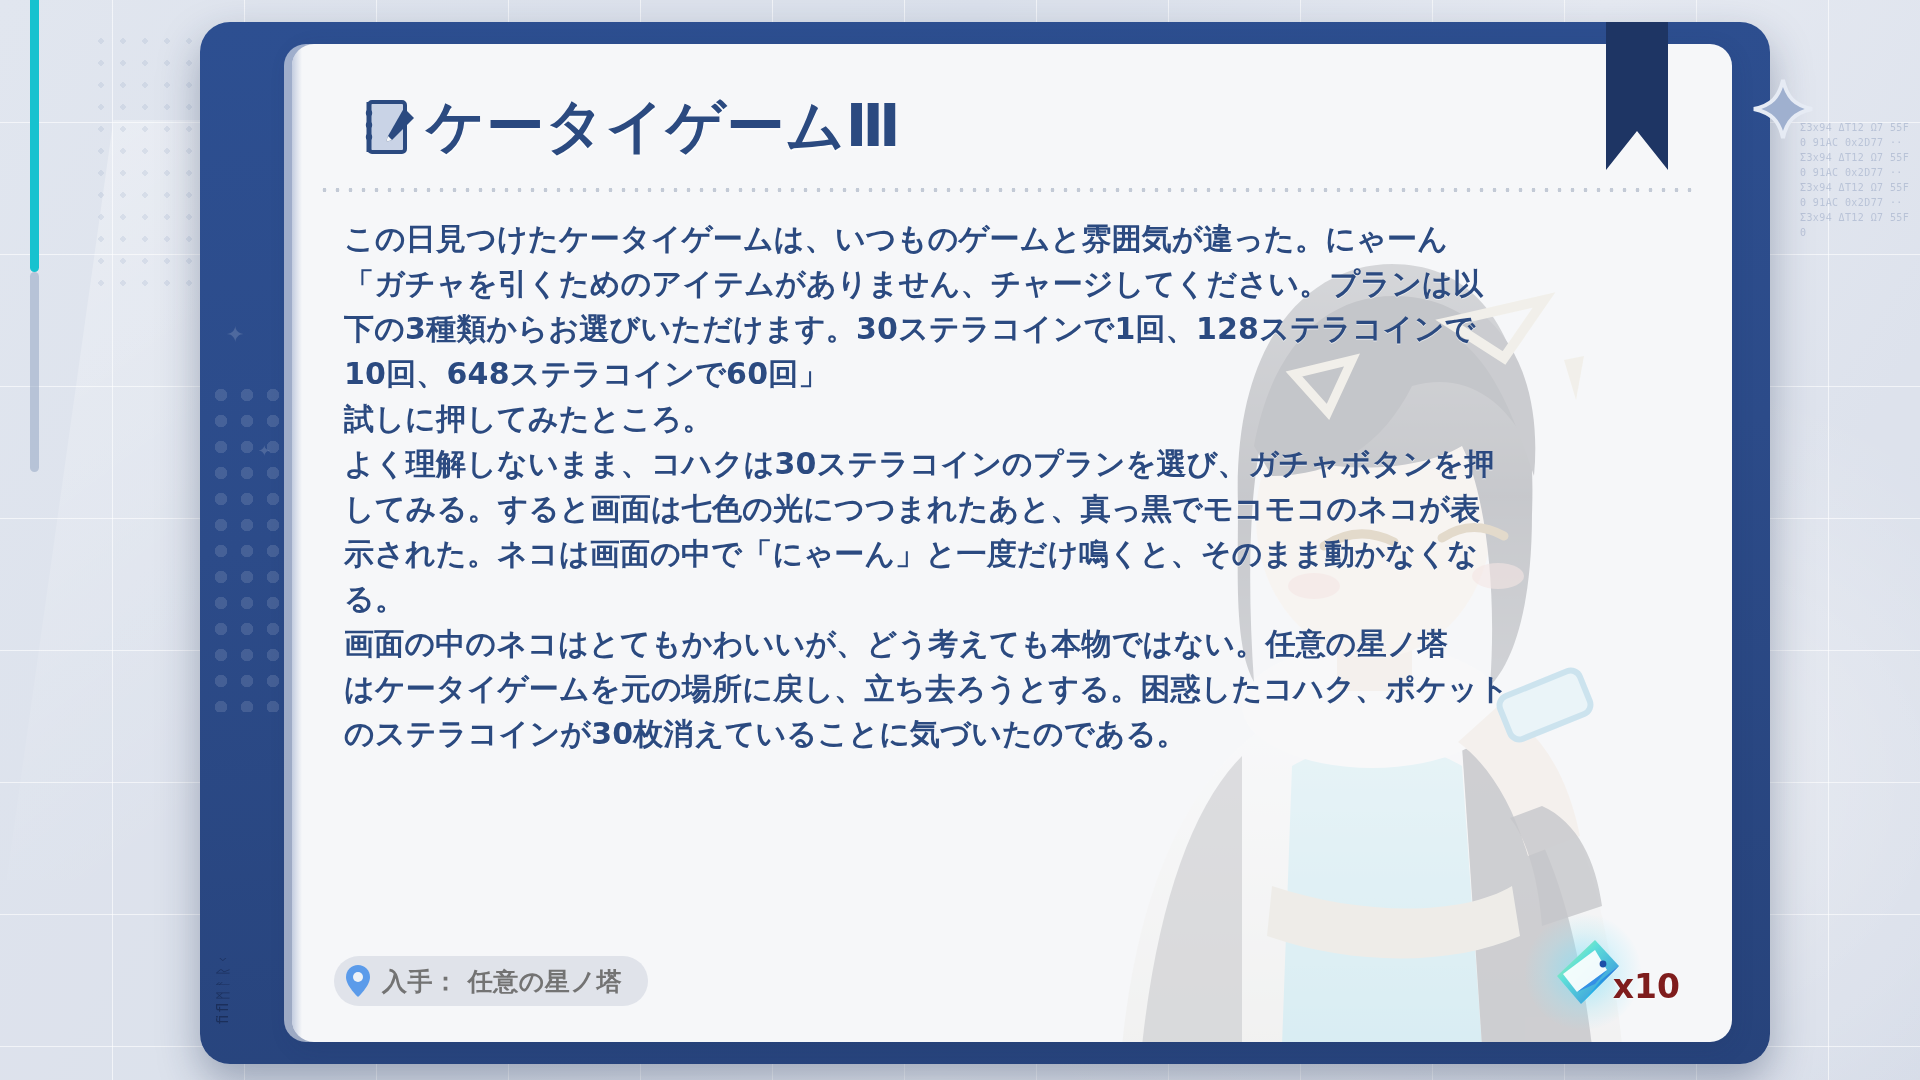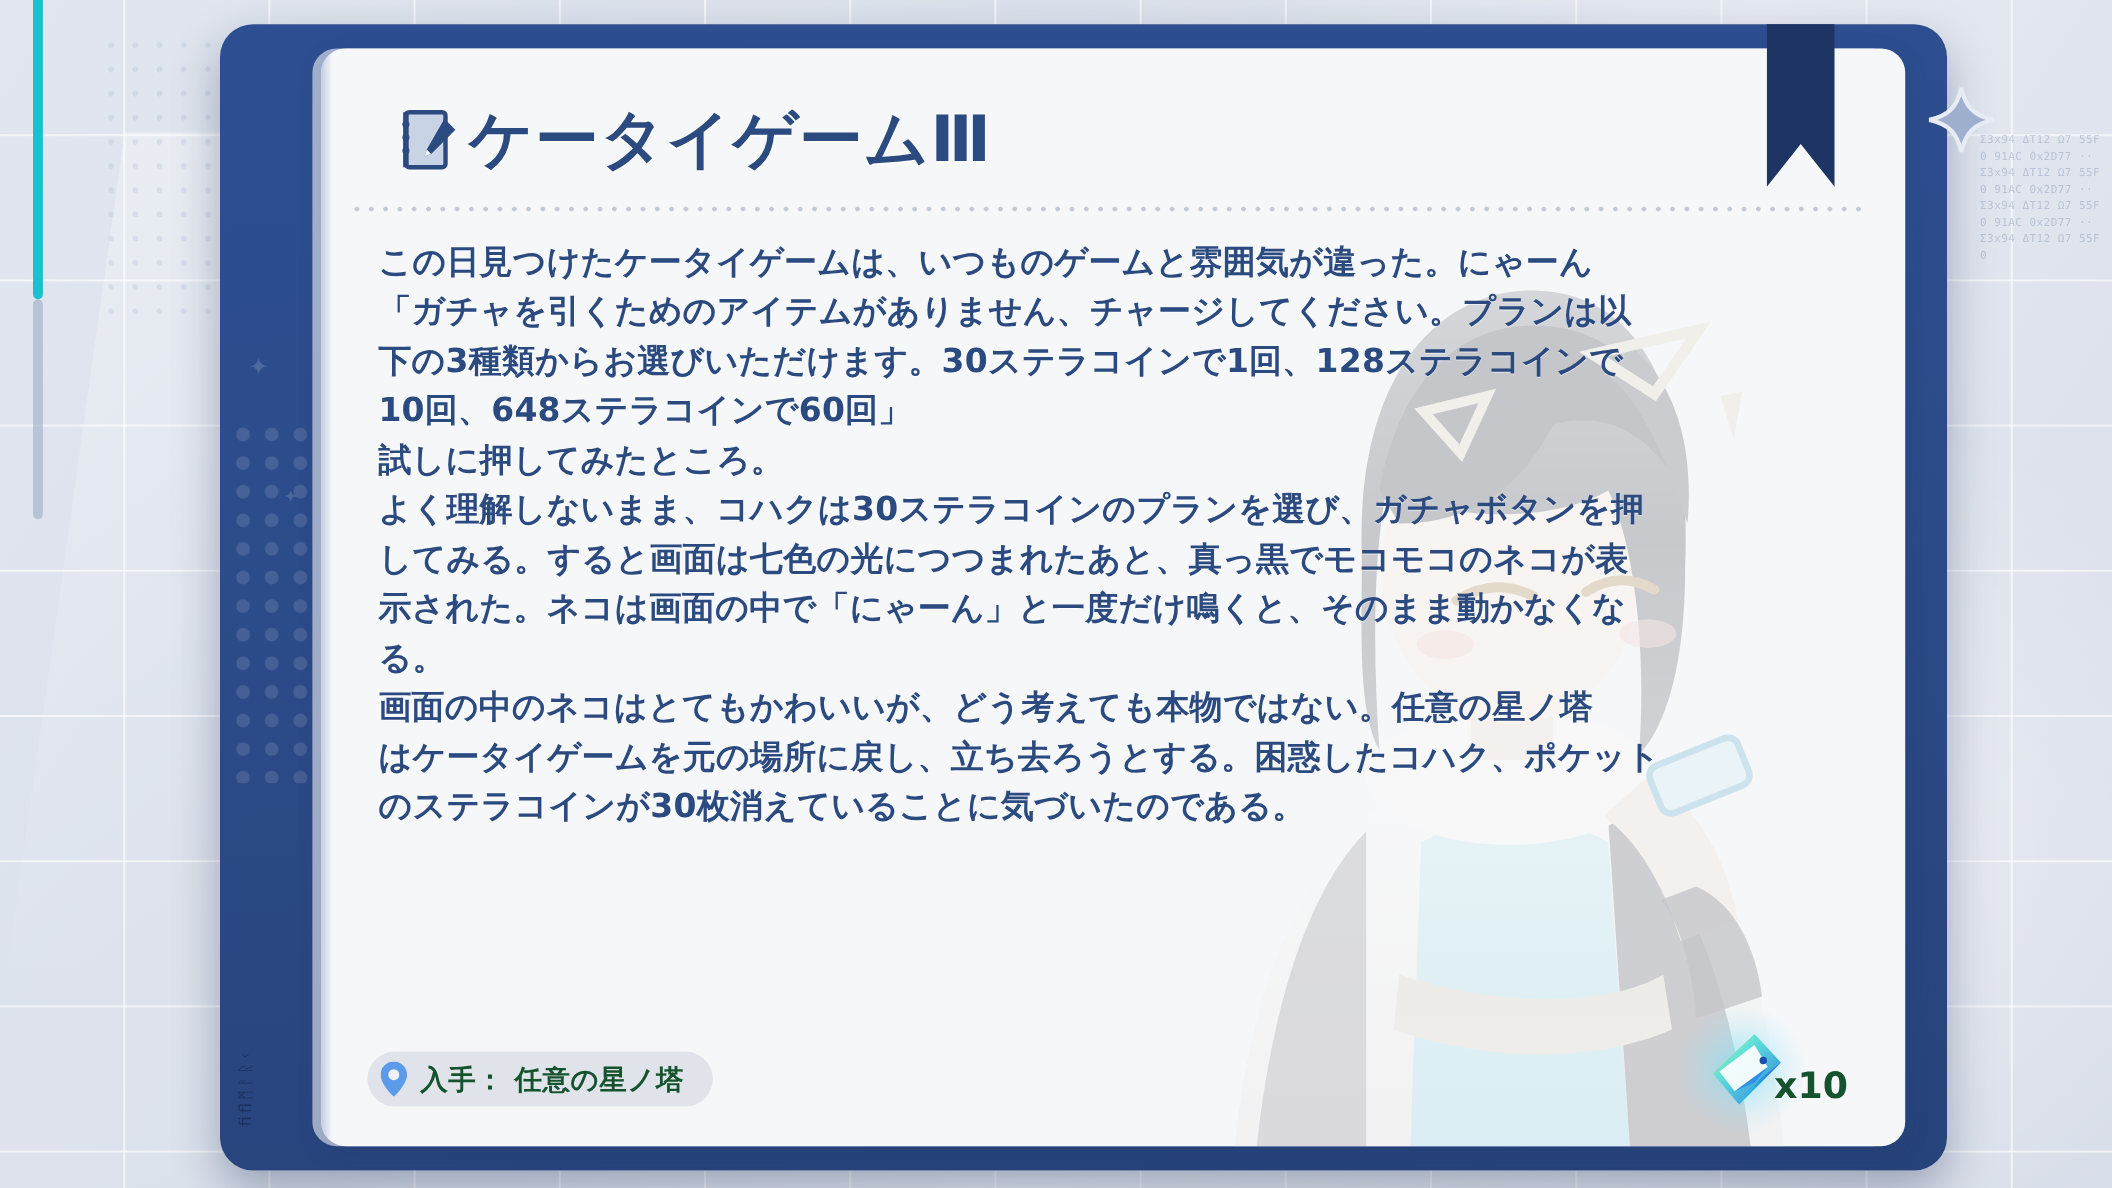--- a/index.html
+++ b/index.html
@@ -183,21 +183,21 @@
     padding: 0 26px 0 12px;
     display: flex; align-items: center; gap: 12px;
     background: rgba(221,225,232,.92);
     border-radius: 25px;
     z-index: 7;
   }
   .pin-icon { width: 24px; height: 32px; flex: none; }
   .source-label {
     font-size: 25px;
     font-weight: 600;
-    color: #14532d;
+    color: #737373;
     letter-spacing: .5px;
     white-space: nowrap;
   }
 
   
   .item-badge {
     position: absolute;
     right: 52px; bottom: 34px;
     display: flex; align-items: flex-end;
     z-index: 7;
@@ -206,21 +206,21 @@
     position: absolute;
     left: -26px; top: -22px;
     width: 116px; height: 116px;
     background: radial-gradient(circle, rgba(130,225,250,.70) 0%, rgba(150,230,250,.22) 48%, rgba(255,255,255,0) 72%);
     border-radius: 50%;
   }
   .gem-icon { width: 72px; height: 72px; position: relative; }
   .item-count {
     position: relative;
     font-size: 33px; font-weight: 700;
-    color: #14532d;
+    color: #7f1d1d;
     margin-left: -10px;
     margin-bottom: 2px;
     text-shadow: 0 1px 2px rgba(255,255,255,.85);
   }
 
   
   .star-deco {
     position: absolute;
     right: 106px; top: 78px;
     width: 62px; height: 62px;

